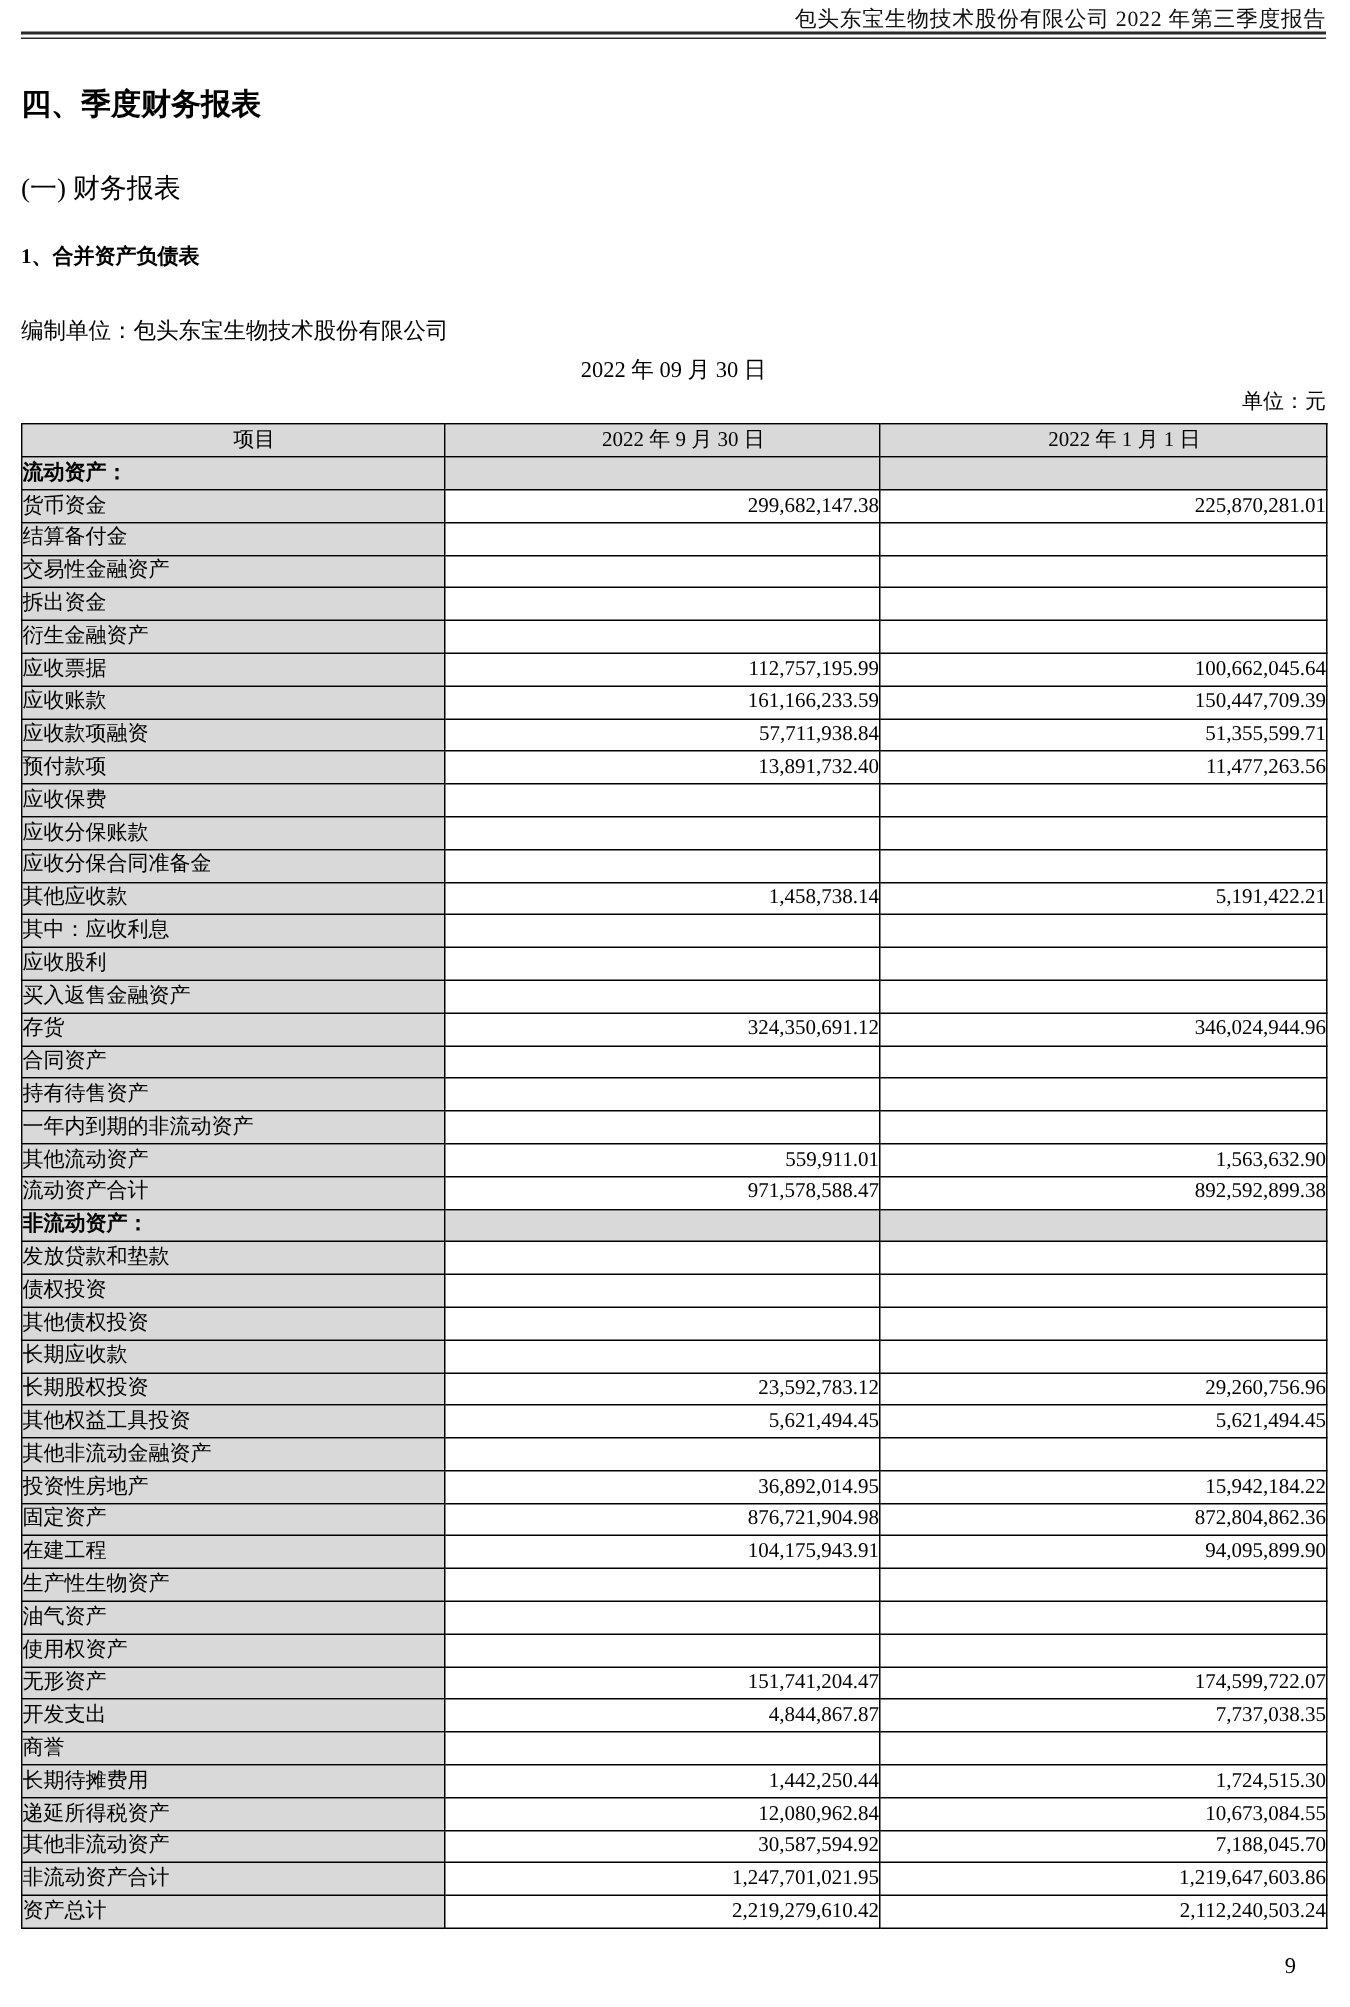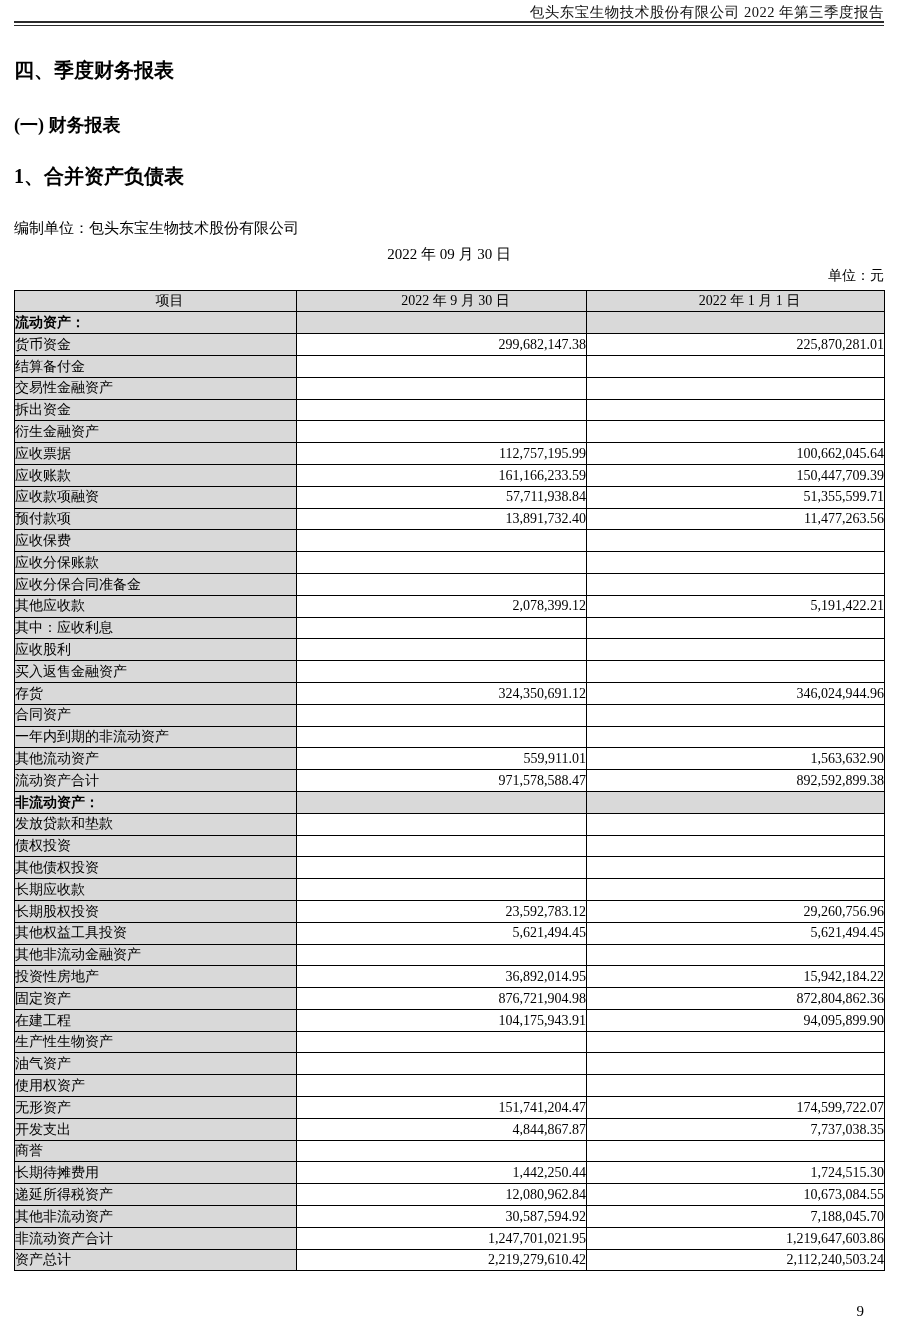--- a/index.html
+++ b/index.html
@@ -31,22 +31,22 @@
     border-top: 2px solid #2b2b2b;
     border-bottom: 1px solid #2b2b2b;
   }
   .content {
     position: absolute;
     top: 26px;
     left: 14px;
     width: 870px;
   }
   .t1 { margin: 32px 0 0 0; font-size: 20px; font-weight: bold; line-height: 1.2; }
-  .t2 { margin: 33px 0 0 0; font-size: 18px; font-weight: bold; line-height: 1.2; }
-  .t3 { margin: 27px 0 0 0; font-size: 20px; font-weight: bold; line-height: 1.2; }
+  .t2 { margin: 33px 0 0 0; font-size: 18px; font-weight: normal; line-height: 1.2; }
+  .t3 { margin: 27px 0 0 0; font-size: 14px; font-weight: bold; line-height: 1.2; }
   .prepared { margin-top: 31px; font-size: 15px; }
   .stmt-date { margin-top: 7px; text-align: center; font-size: 15px; }
   .unit { margin-top: 3px; text-align: right; font-size: 14px; }
   table.bs {
     margin-top: 5px;
     border-collapse: collapse;
     width: 870px;
     table-layout: fixed;
     font-size: 14px;
   }
@@ -172,21 +172,21 @@
             <td class="val val2"></td>
             <td class="val val3"></td>
           </tr>
           <tr class="row-item">
             <td class="lbl s1">应收分保合同准备金</td>
             <td class="val val2"></td>
             <td class="val val3"></td>
           </tr>
           <tr class="row-item">
             <td class="lbl s1">其他应收款</td>
-            <td class="val val2">2,078,399.12</td>
+            <td class="val val2">1,458,738.14</td>
             <td class="val val3">5,191,422.21</td>
           </tr>
           <tr class="row-sub">
             <td class="lbl s2">其中：应收利息</td>
             <td class="val val2"></td>
             <td class="val val3"></td>
           </tr>
           <tr class="row-subsub">
             <td class="lbl s3">应收股利</td>
             <td class="val val2"></td>
@@ -197,20 +197,25 @@
             <td class="val val2"></td>
             <td class="val val3"></td>
           </tr>
           <tr class="row-item">
             <td class="lbl s1">存货</td>
             <td class="val val2">324,350,691.12</td>
             <td class="val val3">346,024,944.96</td>
           </tr>
           <tr class="row-item">
             <td class="lbl s1">合同资产</td>
+            <td class="val val2"></td>
+            <td class="val val3"></td>
+          </tr>
+          <tr class="row-item">
+            <td class="lbl s1">持有待售资产</td>
             <td class="val val2"></td>
             <td class="val val3"></td>
           </tr>
           <tr class="row-item">
             <td class="lbl s1">一年内到期的非流动资产</td>
             <td class="val val2"></td>
             <td class="val val3"></td>
           </tr>
           <tr class="row-item">
             <td class="lbl s1">其他流动资产</td>

